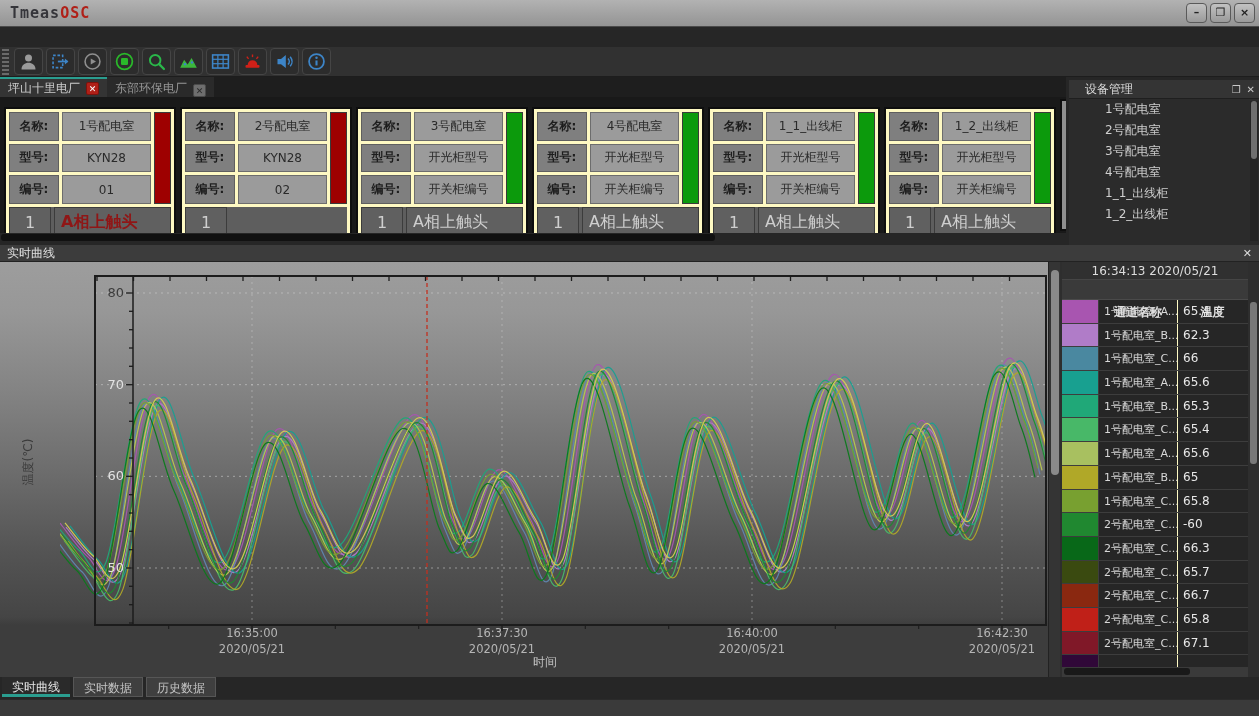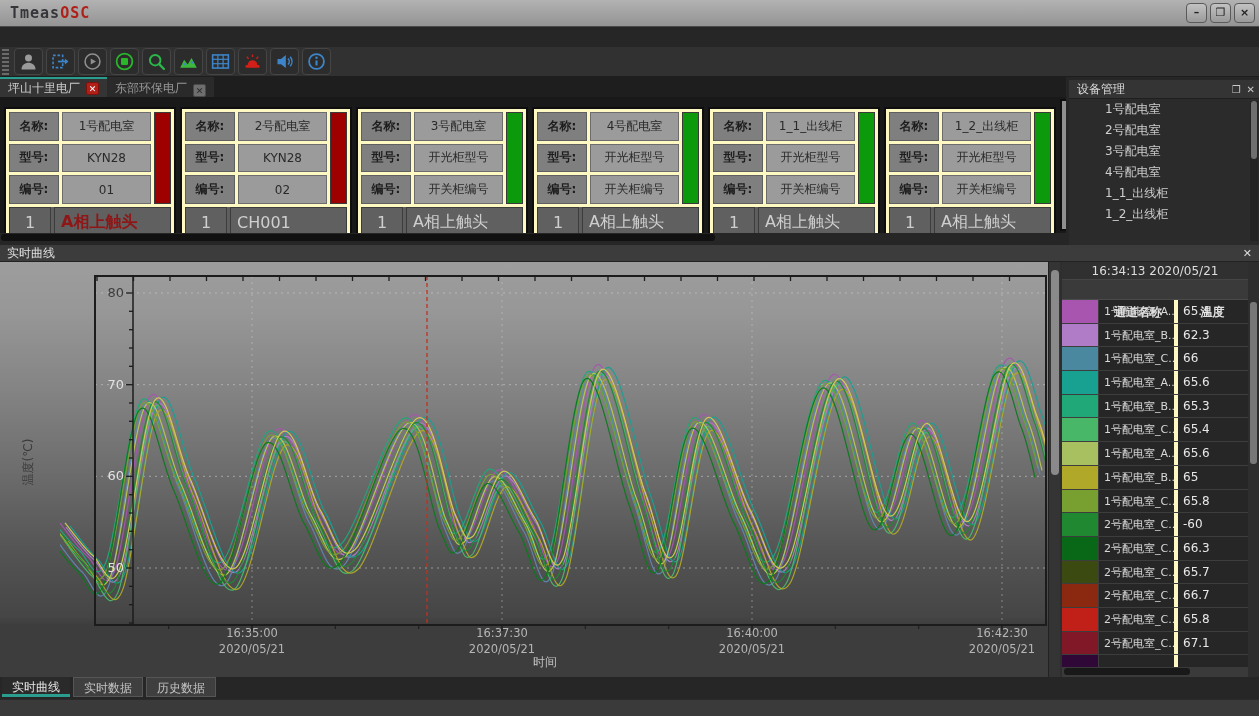--- a/index.html
+++ b/index.html
@@ -61,21 +61,21 @@
   .chname.alert { color:#8f1616; font-weight:bold; }
   .card-sliver { position:absolute; left:1060px; top:99px; width:6px; height:132px;
     background:#8f8f8f; border:2px solid #0e0e0e; border-right:none; }
   .cards-hscroll { position:absolute; left:0; top:233px; width:1066px; height:9px; background:#262626; }
   .cards-hscroll .thumb { position:absolute; left:1px; top:1px; width:714px; height:7px;
     background:#111; border-radius:3px; }
 
   
   .devpanel { position:absolute; left:1069px; top:80px; width:190px; height:165px; background:#2b2b2b; }
   .devhead { height:19px; background:#343434; color:#dddddd; font-size:12px; line-height:19px;
-    padding-left:8px; position:relative; border-bottom:1px solid #1f1f1f; }
+    padding-left:16px; position:relative; border-bottom:1px solid #1f1f1f; }
   .devhead .hicons { position:absolute; right:4px; top:0; color:#c8c8c8; font-size:10px;
     display:flex; gap:6px; }
   .tree { position:relative; height:146px; overflow:hidden; }
   .tree-item { height:21px; line-height:21px; color:#cfcfcf; font-size:12px; white-space:nowrap; }
   .tree-item.root { padding-left:8px; }
   .tree-item.child { padding-left:36px; }
   .minus { display:inline-block; width:10px; color:#bbbbbb; font-weight:bold; margin-right:4px; }
   .tree-scroll { position:absolute; right:1px; top:2px; width:8px; height:140px; background:#242424; }
   .tree-scroll .thumb { position:absolute; top:0; left:1px; width:6px; height:58px;
     background:#6f6f6f; border-radius:3px; }
@@ -99,21 +99,21 @@
   .tstamp { height:18px; background:#303030; color:#dddddd; font-size:12px; text-align:center;
     line-height:18px; border-bottom:1px solid #454545; }
   .thead { display:flex; height:20px; background:#3a3a3a; border-bottom:1px solid #4a4a4a; }
   .thead div { color:#e0e0e0; font-size:12px; font-weight:bold; text-align:center; line-height:20px;
     border-right:1px solid #4a4a4a;margin-top:22px; }
   .c0 { width:37px; } .c1 { width:79px; } .c2 { width:70px; }
   .trows { height:368px; overflow:hidden; }
   .trow { display:flex; height:23.7px; border-bottom:1px solid #3d3d3d; }
   .sw { width:37px; border-right:1px solid #3d3d3d; }
   .tch { width:79px; color:#d8d8d8; font-size:11px; line-height:23px; padding-left:5px;
-    border-right:4px solid #fef9c3; white-space:nowrap; overflow:hidden; }
+    border-right:1px solid #fef9c3; white-space:nowrap; overflow:hidden; }
   .tval { width:70px; color:#e8e8e8; font-size:12px; line-height:23px; padding-left:5px; }
   .dt-hscroll { position:absolute; left:1062px; top:422px; width:186px; height:10px; background:#3a3a3a; }
   .dt-hscroll .thumb { position:absolute; left:2px; top:1px; width:126px; height:7px;
     background:#191919; border-radius:3px; }
   .vscroll2 { position:absolute; left:1248px; top:17px; width:11px; height:415px; background:#2e2e2e; }
   .vscroll2 .thumb { position:absolute; left:2px; top:40px; width:7px; height:162px;
     background:#787878; border-radius:3px; }
 
   
   .btabs { position:absolute; left:0; top:677px; width:1259px; height:22px; background:#262626;
@@ -245,21 +245,20 @@
         <div class="cl">名称:</div>
         <div class="cv">2号配电室</div>
         <div class="cstatus" style="grid-row:1/4;background:#9e0000"></div>
         <div class="cl">型号:</div>
         <div class="cv">KYN28</div>
         <div class="cl">编号:</div>
         <div class="cv">02</div>
       </div>
       <div class="card-bottom">
         <div class="chno">1</div>
-        <div class="chname ">CH001</div>
       </div>
       </div>
       <div class="card" style="left:356px">
       <div class="card-grid">
         <div class="cl">名称:</div>
         <div class="cv">3号配电室</div>
         <div class="cstatus" style="grid-row:1/4;background:#0c9a0c"></div>
         <div class="cl">型号:</div>
         <div class="cv">开光柜型号</div>
         <div class="cl">编号:</div>

